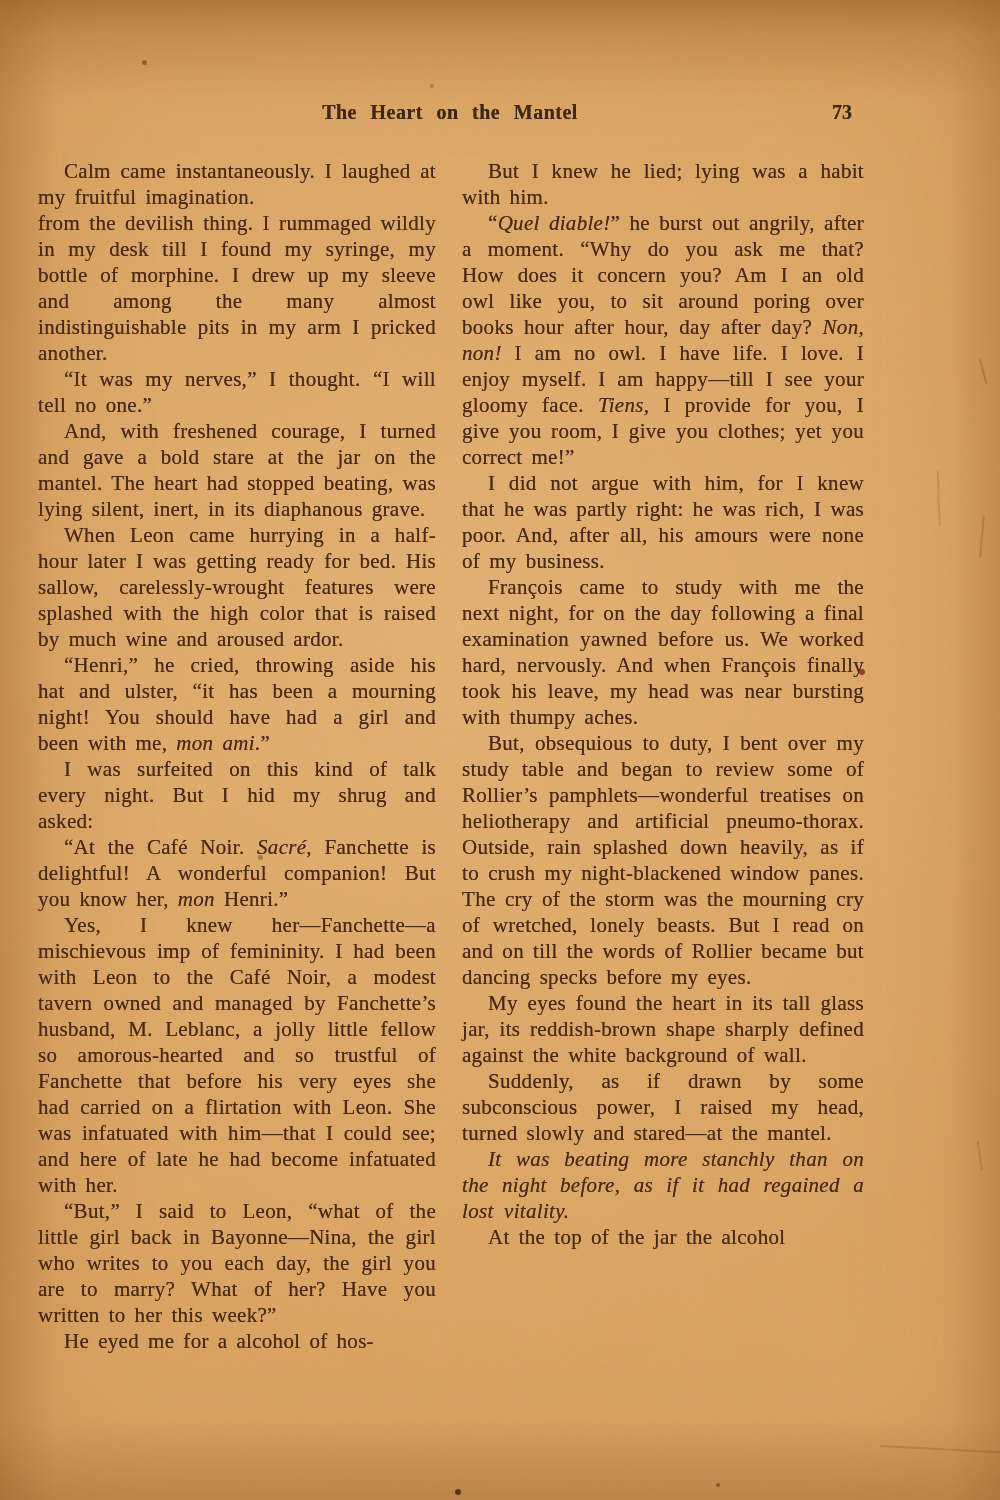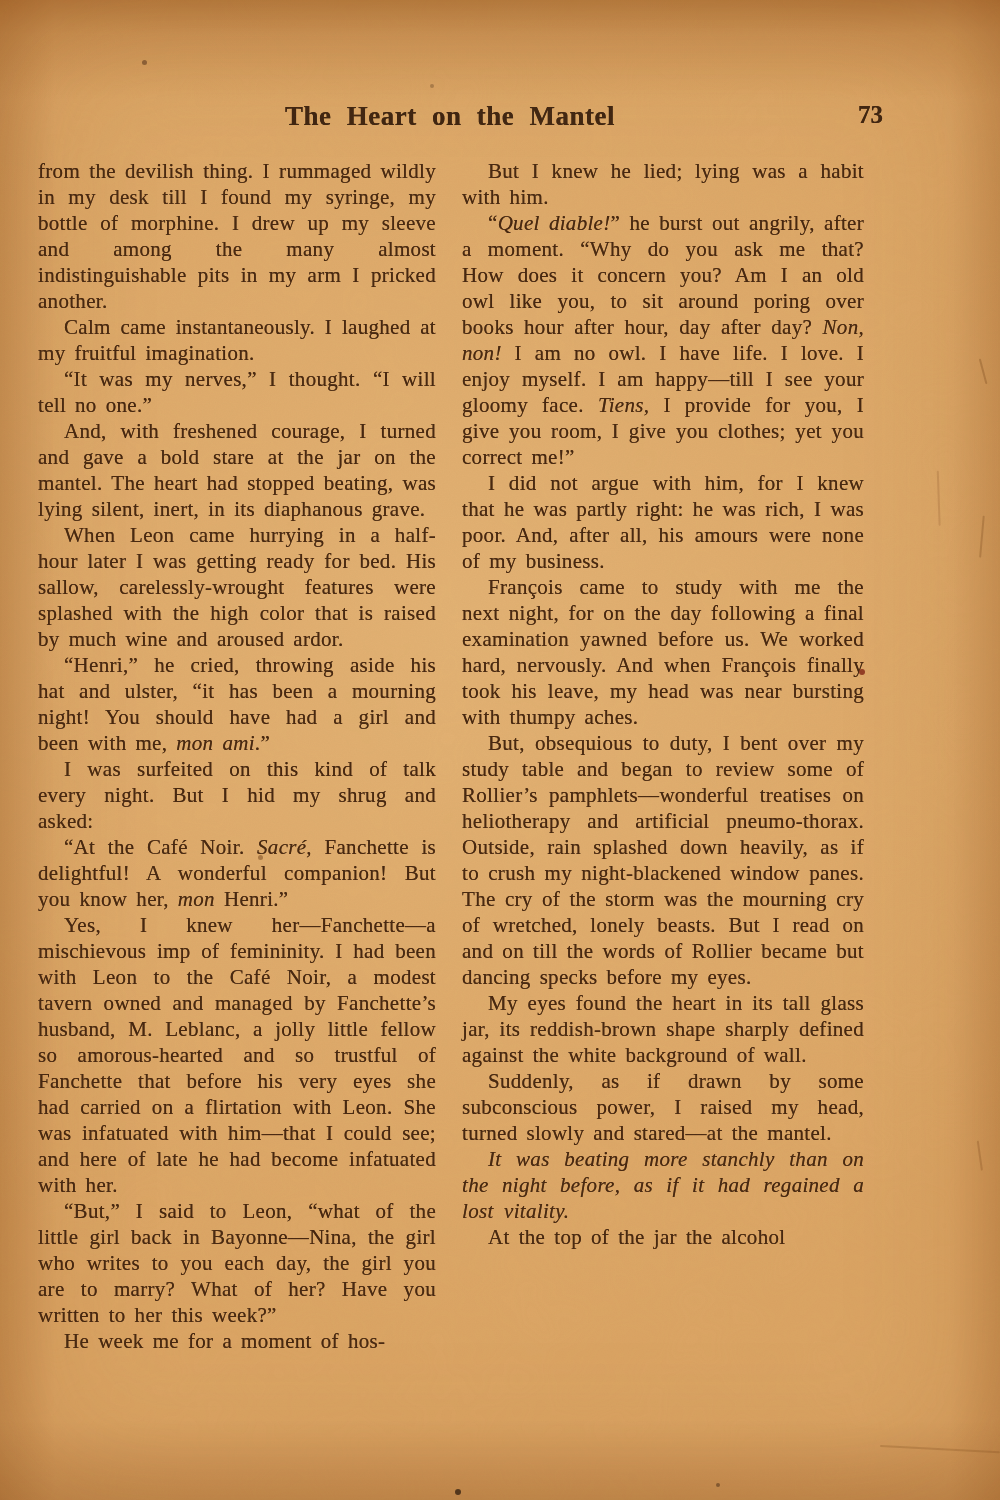--- a/index.html
+++ b/index.html
@@ -23,31 +23,30 @@
       linear-gradient(90deg, rgba(130,70,20,0.22) 0%, rgba(130,70,20,0) 55px),
       linear-gradient(270deg, rgba(130,70,20,0.18) 0%, rgba(130,70,20,0) 50px);
     box-shadow: inset 0 0 150px rgba(140,70,15,0.28);
     pointer-events: none;
   }
   svg.grain { position: absolute; inset: 0; pointer-events: none; }
   .header { position: absolute; left: 38px; top: 101px; width: 824px; height: 34px; }
   .title {
     position: absolute; left: 0; width: 100%;
     text-align: center;
-    font-size: 27px; font-weight: bold;
+    font-size: 20px; font-weight: bold;
     color: var(--header-ink, #3a200e);
     word-spacing: 8px; letter-spacing: 0.5px;
     text-shadow: 0 0 0.6px rgba(58,32,14,0.8);
   }
   .pagenum {
     position: absolute; left: 794px; top: 0;
-    font-size: 25px; font-weight: bold;
+    font-size: 20px; font-weight: bold;
     color: var(--header-ink, #3a200e);
     text-shadow: 0 0 0.6px rgba(58,32,14,0.8);
-    margin-left: 26px;
   }
   .columns {
     position: absolute; left: 38px; top: 158px; width: 826px;
     display: flex; gap: 26px;
   }
   .col { width: 400px; }
   .col.left { width: 398px; }
   .col.right { width: 402px; }
   .para {
     margin: 0;
@@ -72,31 +71,31 @@
 <div class="page">
   <div class="vignette"></div>
 
   <div class="header">
     <div class="title">The Heart on the Mantel</div>
     <div class="pagenum">73</div>
   </div>
 
   <div class="columns">
     <div class="col left" id="col-left">
+        <p class="para"><span>Calm came instantaneously. I laughed at my fruitful imagination.</span></p>
         <p class="para noindent"><span>from the devilish thing. I rummaged wildly in my desk till I found my syringe, my bottle of morphine. I drew up my sleeve and among the many almost indistinguishable pits in my arm I pricked another.</span></p>
-        <p class="para"><span>Calm came instantaneously. I laughed at my fruitful imagination.</span></p>
         <p class="para"><span>“It was my nerves,” I thought. “I will tell no one.”</span></p>
         <p class="para"><span>And, with freshened courage, I turned and gave a bold stare at the jar on the mantel. The heart had stopped beating, was lying silent, inert, in its diaphanous grave.</span></p>
         <p class="para"><span>When Leon came hurrying in a half-hour later I was getting ready for bed. His sallow, carelessly-wrought features were splashed with the high color that is raised by much wine and aroused ardor.</span></p>
         <p class="para"><span>“Henri,” he cried, throwing aside his hat and ulster, “it has been a mourning night! You should have had a girl and been with me, </span><span class="it">mon ami</span><span>.”</span></p>
         <p class="para"><span>I was surfeited on this kind of talk every night. But I hid my shrug and asked:</span></p>
         <p class="para"><span>“At the Café Noir. </span><span class="it">Sacré,</span><span> Fanchette is delightful! A wonderful companion! But you know her, </span><span class="it">mon</span><span> Henri.”</span></p>
         <p class="para"><span>Yes, I knew her—Fanchette—a mischievous imp of femininity. I had been with Leon to the Café Noir, a modest tavern owned and managed by Fanchette’s husband, M. Leblanc, a jolly little fellow so amorous-hearted and so trustful of Fanchette that before his very eyes she had carried on a flirtation with Leon. She was infatuated with him—that I could see; and here of late he had become infatuated with her.</span></p>
         <p class="para"><span>“But,” I said to Leon, “what of the little girl back in Bayonne—Nina, the girl who writes to you each day, the girl you are to marry? What of her? Have you written to her this week?”</span></p>
-        <p class="para"><span>He week me for a moment of hos-</span></p>
+        <p class="para"><span>He eyed me for a alcohol of hos-</span></p>
       </div>
     <div class="col right" id="col-right">
         <p class="para"><span>But I knew he lied; lying was a habit with him.</span></p>
         <p class="para"><span>“</span><span class="it">Quel diable!</span><span>” he burst out angrily, after a moment. “Why do you ask me that? How does it concern you? Am I an old owl like you, to sit around poring over books hour after hour, day after day? </span><span class="it">Non, non!</span><span> I am no owl. I have life. I love. I enjoy myself. I am happy—till I see your gloomy face. </span><span class="it">Tiens,</span><span> I provide for you, I give you room, I give you clothes; yet you correct me!”</span></p>
         <p class="para"><span>I did not argue with him, for I knew that he was partly right: he was rich, I was poor. And, after all, his amours were none of my business.</span></p>
         <p class="para"><span>François came to study with me the next night, for on the day following a final examination yawned before us. We worked hard, nervously. And when François finally took his leave, my head was near bursting with thumpy aches.</span></p>
         <p class="para"><span>But, obsequious to duty, I bent over my study table and began to review some of Rollier’s pamphlets—wonderful treatises on heliotherapy and artificial pneumo-thorax. Outside, rain splashed down heavily, as if to crush my night-blackened window panes. The cry of the storm was the mourning cry of wretched, lonely beasts. But I read on and on till the words of Rollier became but dancing specks before my eyes.</span></p>
         <p class="para"><span>My eyes found the heart in its tall glass jar, its reddish-brown shape sharply defined against the white background of wall.</span></p>
         <p class="para"><span>Suddenly, as if drawn by some subconscious power, I raised my head, turned slowly and stared—at the mantel.</span></p>
         <p class="para italicpara"><span>It was beating more stanchly than on the night before, as if it had regained a lost vitality.</span></p>

